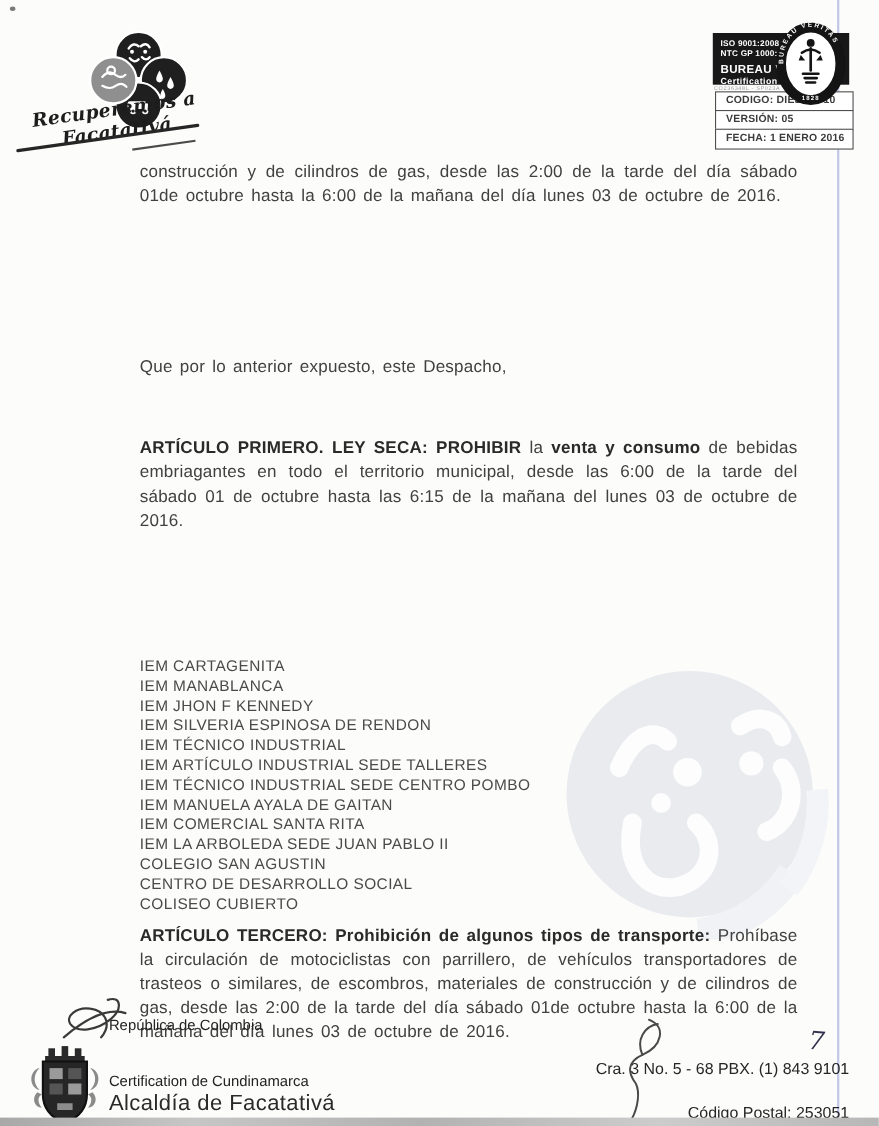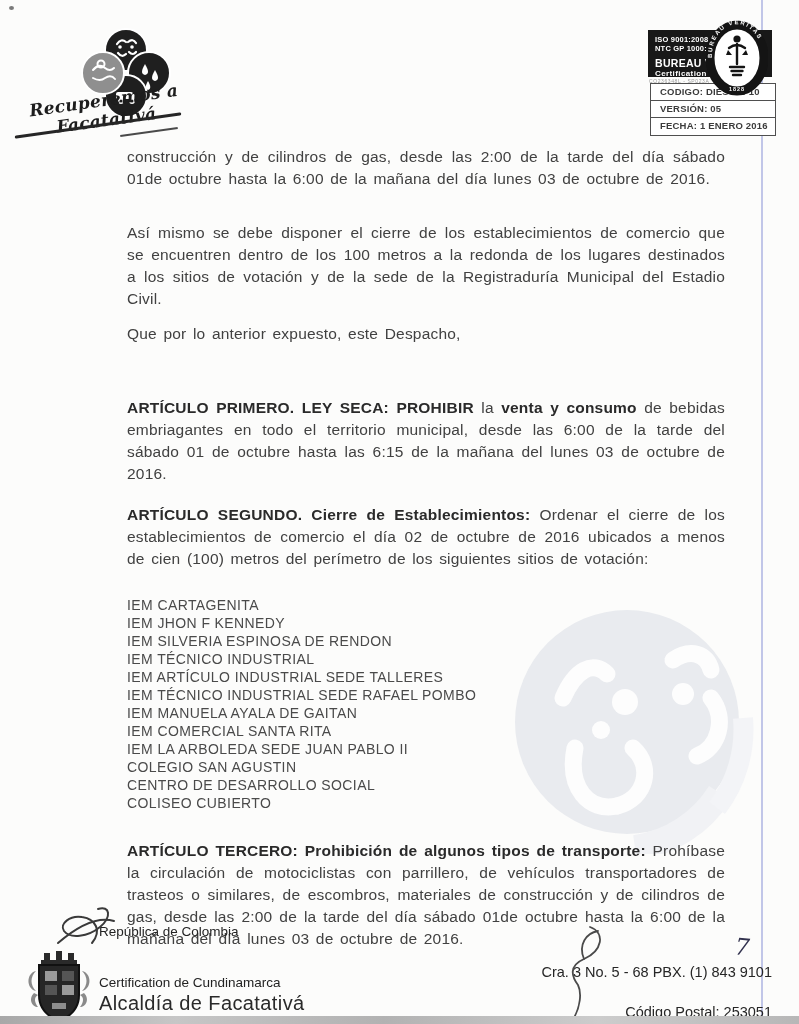--- a/index.html
+++ b/index.html
@@ -153,36 +153,35 @@
   </svg>
   <div class="cert-numbers">CO236348L - SP023A</div>
   <div class="doc-table">
     <div class="doc-row">CODIGO: DIES-FR-10</div>
     <div class="doc-row">VERSIÓN: 05</div>
     <div class="doc-row">FECHA:  1 ENERO 2016</div>
   </div>
 
   <p class="para" style="top:146px">construcción y de cilindros de gas, desde las 2:00 de la tarde del día sábado 01de octubre hasta la 6:00 de la mañana del día lunes 03 de octubre de 2016.</p>
 
-  <p class="para" style="top:222px">Así mismo se debe disponer el cierre de los establecimientos de comercio que se encuentren dentro de los 100 metros a la redonda de los lugares destinados a los sitios de votación y de la sede de la Registraduría Municipal del Estadio Civil.</p>
 
   <p class="para" style="top:323px">Que por lo anterior expuesto, este Despacho,</p>
 
 
   <p class="para" style="top:397px"><strong>ARTÍCULO PRIMERO. LEY SECA: PROHIBIR</strong> <span>la</span> <strong>venta y consumo</strong> <span>de bebidas embriagantes en todo el territorio municipal, desde las 6:00 de la tarde del sábado 01 de octubre hasta las 6:15 de la mañana del lunes 03 de octubre de 2016.</span></p>
 
-  <p class="para" style="top:504px"><strong>ARTÍCULO SEGUNDO. Cierre de Establecimientos:</strong> <span>Ordenar el cierre de los establecimientos de comercio el día 02 de octubre de 2016 ubicados a menos de cien (100) metros del perímetro de los siguientes sitios de votación:</span></p>
 
   <div class="site-list">
     <div class="site">IEM CARTAGENITA</div>
+    <div class="site">IEM MANABLANCA</div>
     <div class="site">IEM JHON F KENNEDY</div>
     <div class="site">IEM SILVERIA ESPINOSA DE RENDON</div>
     <div class="site">IEM TÉCNICO INDUSTRIAL</div>
     <div class="site">IEM ARTÍCULO INDUSTRIAL SEDE TALLERES</div>
-    <div class="site">IEM TÉCNICO INDUSTRIAL SEDE RAFAEL POMBO</div>
+    <div class="site">IEM TÉCNICO INDUSTRIAL SEDE CENTRO POMBO</div>
     <div class="site">IEM MANUELA AYALA DE GAITAN</div>
     <div class="site">IEM COMERCIAL SANTA RITA</div>
     <div class="site">IEM LA ARBOLEDA SEDE JUAN PABLO II</div>
     <div class="site">COLEGIO SAN AGUSTIN</div>
     <div class="site">CENTRO DE DESARROLLO SOCIAL</div>
     <div class="site">COLISEO CUBIERTO</div>
   </div>
 
   <p class="para" style="top:840px"><strong>ARTÍCULO TERCERO: Prohibición de algunos tipos de transporte:</strong> <span>Prohíbase la circulación de motociclistas con parrillero, de vehículos transportadores de trasteos o similares, de escombros, materiales de construcción y de cilindros de gas, desde las 2:00 de la tarde del día sábado 01de octubre hasta la 6:00 de la mañana del día lunes 03 de octubre de 2016.</span></p>
 

